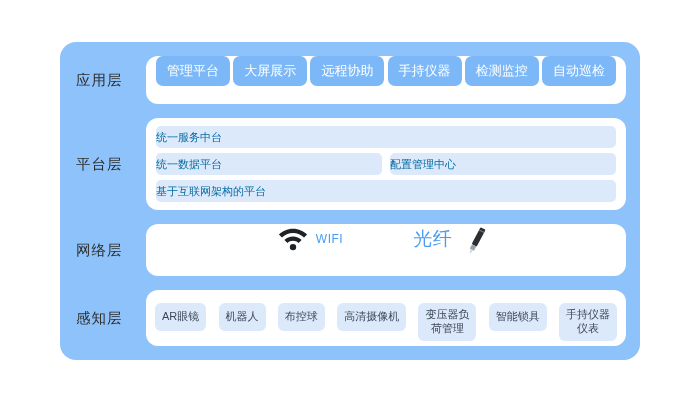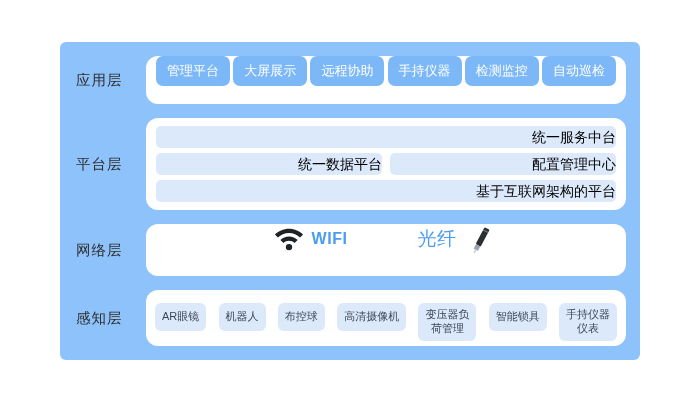--- a/index.html
+++ b/index.html
@@ -19,21 +19,21 @@
     height: 402px;
     background: #ffffff;
   }
   .outer-card {
     position: absolute;
     left: 60px;
     top: 42px;
     width: 580px;
     height: 318px;
     background: #8ec2fa;
-    border-radius: 6px;
+    border-radius: 16px;
   }
   .rows {
     position: absolute;
     left: 0;
     top: 0;
     width: 580px;
     height: 318px;
     display: flex;
     flex-direction: column;
     justify-content: space-between;
@@ -85,26 +85,26 @@
   
   .row-plat .row-body {
     height: 92px;
     padding: 8px 10px;
     flex-direction: column;
     justify-content: space-between;
     align-items: stretch;
   }
   .bar {
     background: #dce9fb;
-    color: #000000;
-    font-size: 14px;
+    color: #0369a1;
+    font-size: 11px;
     border-radius: 5px;
     height: 22px;
     line-height: 22px;
-    text-align: right;
+    text-align: left;
   }
   .bar-pair {
     display: flex;
     gap: 8px;
   }
   .bar-pair .bar {
     flex: 1 1 50%;
   }
 
   
@@ -114,22 +114,22 @@
     justify-content: center;
     gap: 70px;
   }
   .net-item {
     display: flex;
     align-items: center;
     gap: 8px;
   }
   .net-text {
     color: #4a9cf0;
-    font-size: 16px;
-    font-weight: bold;
+    font-size: 12px;
+    font-weight: normal;
     letter-spacing: 0.5px;
   }
   .net-text.cn {
     font-weight: normal;
     font-size: 19px;
   }
   .wifi-icon {
     width: 30px;
     height: 30px;
     position: relative;

